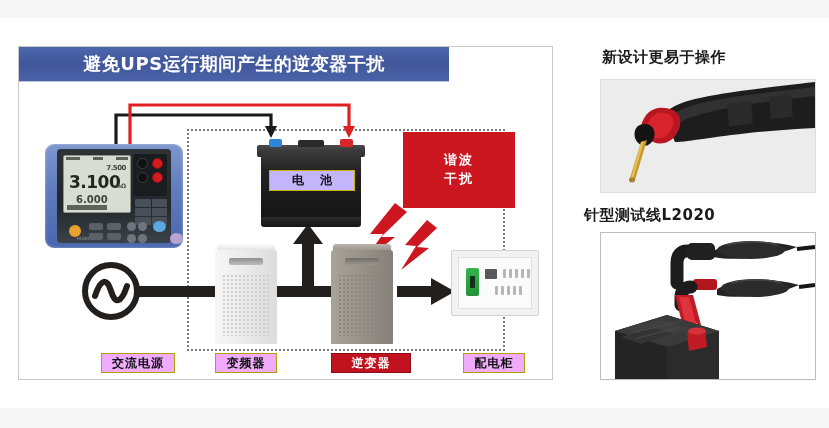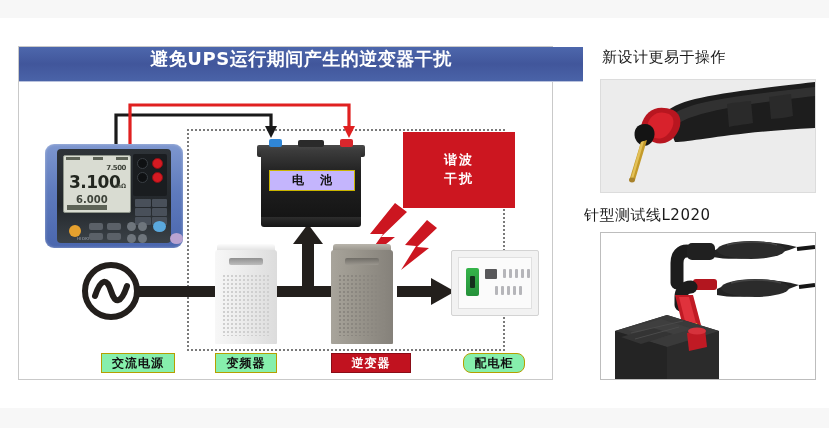--- a/index.html
+++ b/index.html
@@ -33,25 +33,25 @@
     position: absolute;
     left: 18px; top: 46px;
     width: 535px; height: 334px;
     background: #ffffff;
     border: 1px solid #c9c9c9;
     box-sizing: border-box;
   }
   #title-banner {
     position: absolute;
     left: 0; top: 0;
-    width: 564px; height: 34px;
+    width: 430px; height: 34px;
     background: linear-gradient(to bottom, #4d67ac 0%, #41569b 50%, #4a63a8 100%);
     border-bottom: 1px solid #b9c2dd;
     display: flex;
-    align-items: flex-start;
+    align-items: center;
     justify-content: center;
   }
   #title-banner .t {
     color: #ffffff;
     font-size: 18px;
     font-weight: bold;
     letter-spacing: 0.5px;
     white-space: nowrap;
   }
   #diagram {
@@ -236,27 +236,27 @@
   }
   .dp-row { position: absolute; display: flex; gap: 3px; }
   .dp-sw { width: 3px; height: 9px; background: #b6b6ba; border-radius: 1px; }
 
   
   .tag {
     position: absolute; height: 20px; display: flex; align-items: center; justify-content: center;
     font-size: 12px; font-weight: bold; letter-spacing: 1px;
     box-sizing: border-box;
   }
-  .tag.yellow { background: #86efac; border: 1px solid #b59f00; color: #111111; }
+  .tag.yellow { background: #f0abfc; border: 1px solid #b59f00; color: #111111; }
   .tag.red { background: #c1121f; border: 1px solid #8a0d17; color: #ffffff; }
 
   
   #right-col { position: absolute; left: 578px; top: 46px; width: 236px; height: 334px; }
   .rc-heading {
-    position: absolute; font-size: 15px; font-weight: normal; color: #1a1a1a;
+    position: absolute; font-size: 15px; font-weight: bold; color: #1a1a1a;
     letter-spacing: 0.5px; white-space: nowrap;
   }
   #photo-probe {
     position: absolute; left: 22px; top: 33px; width: 214px; height: 112px;
     background: #ebebeb; border: 1px solid #dcdcdc; overflow: hidden;
   }
   #photo-battery {
     position: absolute; left: 22px; top: 186px; width: 214px; height: 146px;
     background: #ffffff; border: 1px solid #bdbdbd; overflow: hidden;
   }
@@ -412,21 +412,21 @@
 
       <div class="tag yellow" style="left:82px; top:271px; width:74px;">
         <span>交流电源</span>
       </div>
       <div class="tag yellow" style="left:196px; top:271px; width:62px;">
         <span>变频器</span>
       </div>
       <div class="tag red" style="left:312px; top:271px; width:80px;">
         <span>逆变器</span>
       </div>
-      <div class="tag yellow" style="left:444px; top:271px; width:62px;border-radius:8px;">
+      <div class="tag yellow" style="left:444px; top:271px; width:62px;">
         <span>配电柜</span>
       </div>
 
     </div>
   </div>
 
   <div id="right-col">
 
     <div class="rc-heading" style="left:24px; top:2px;">新设计更易于操作</div>
 

